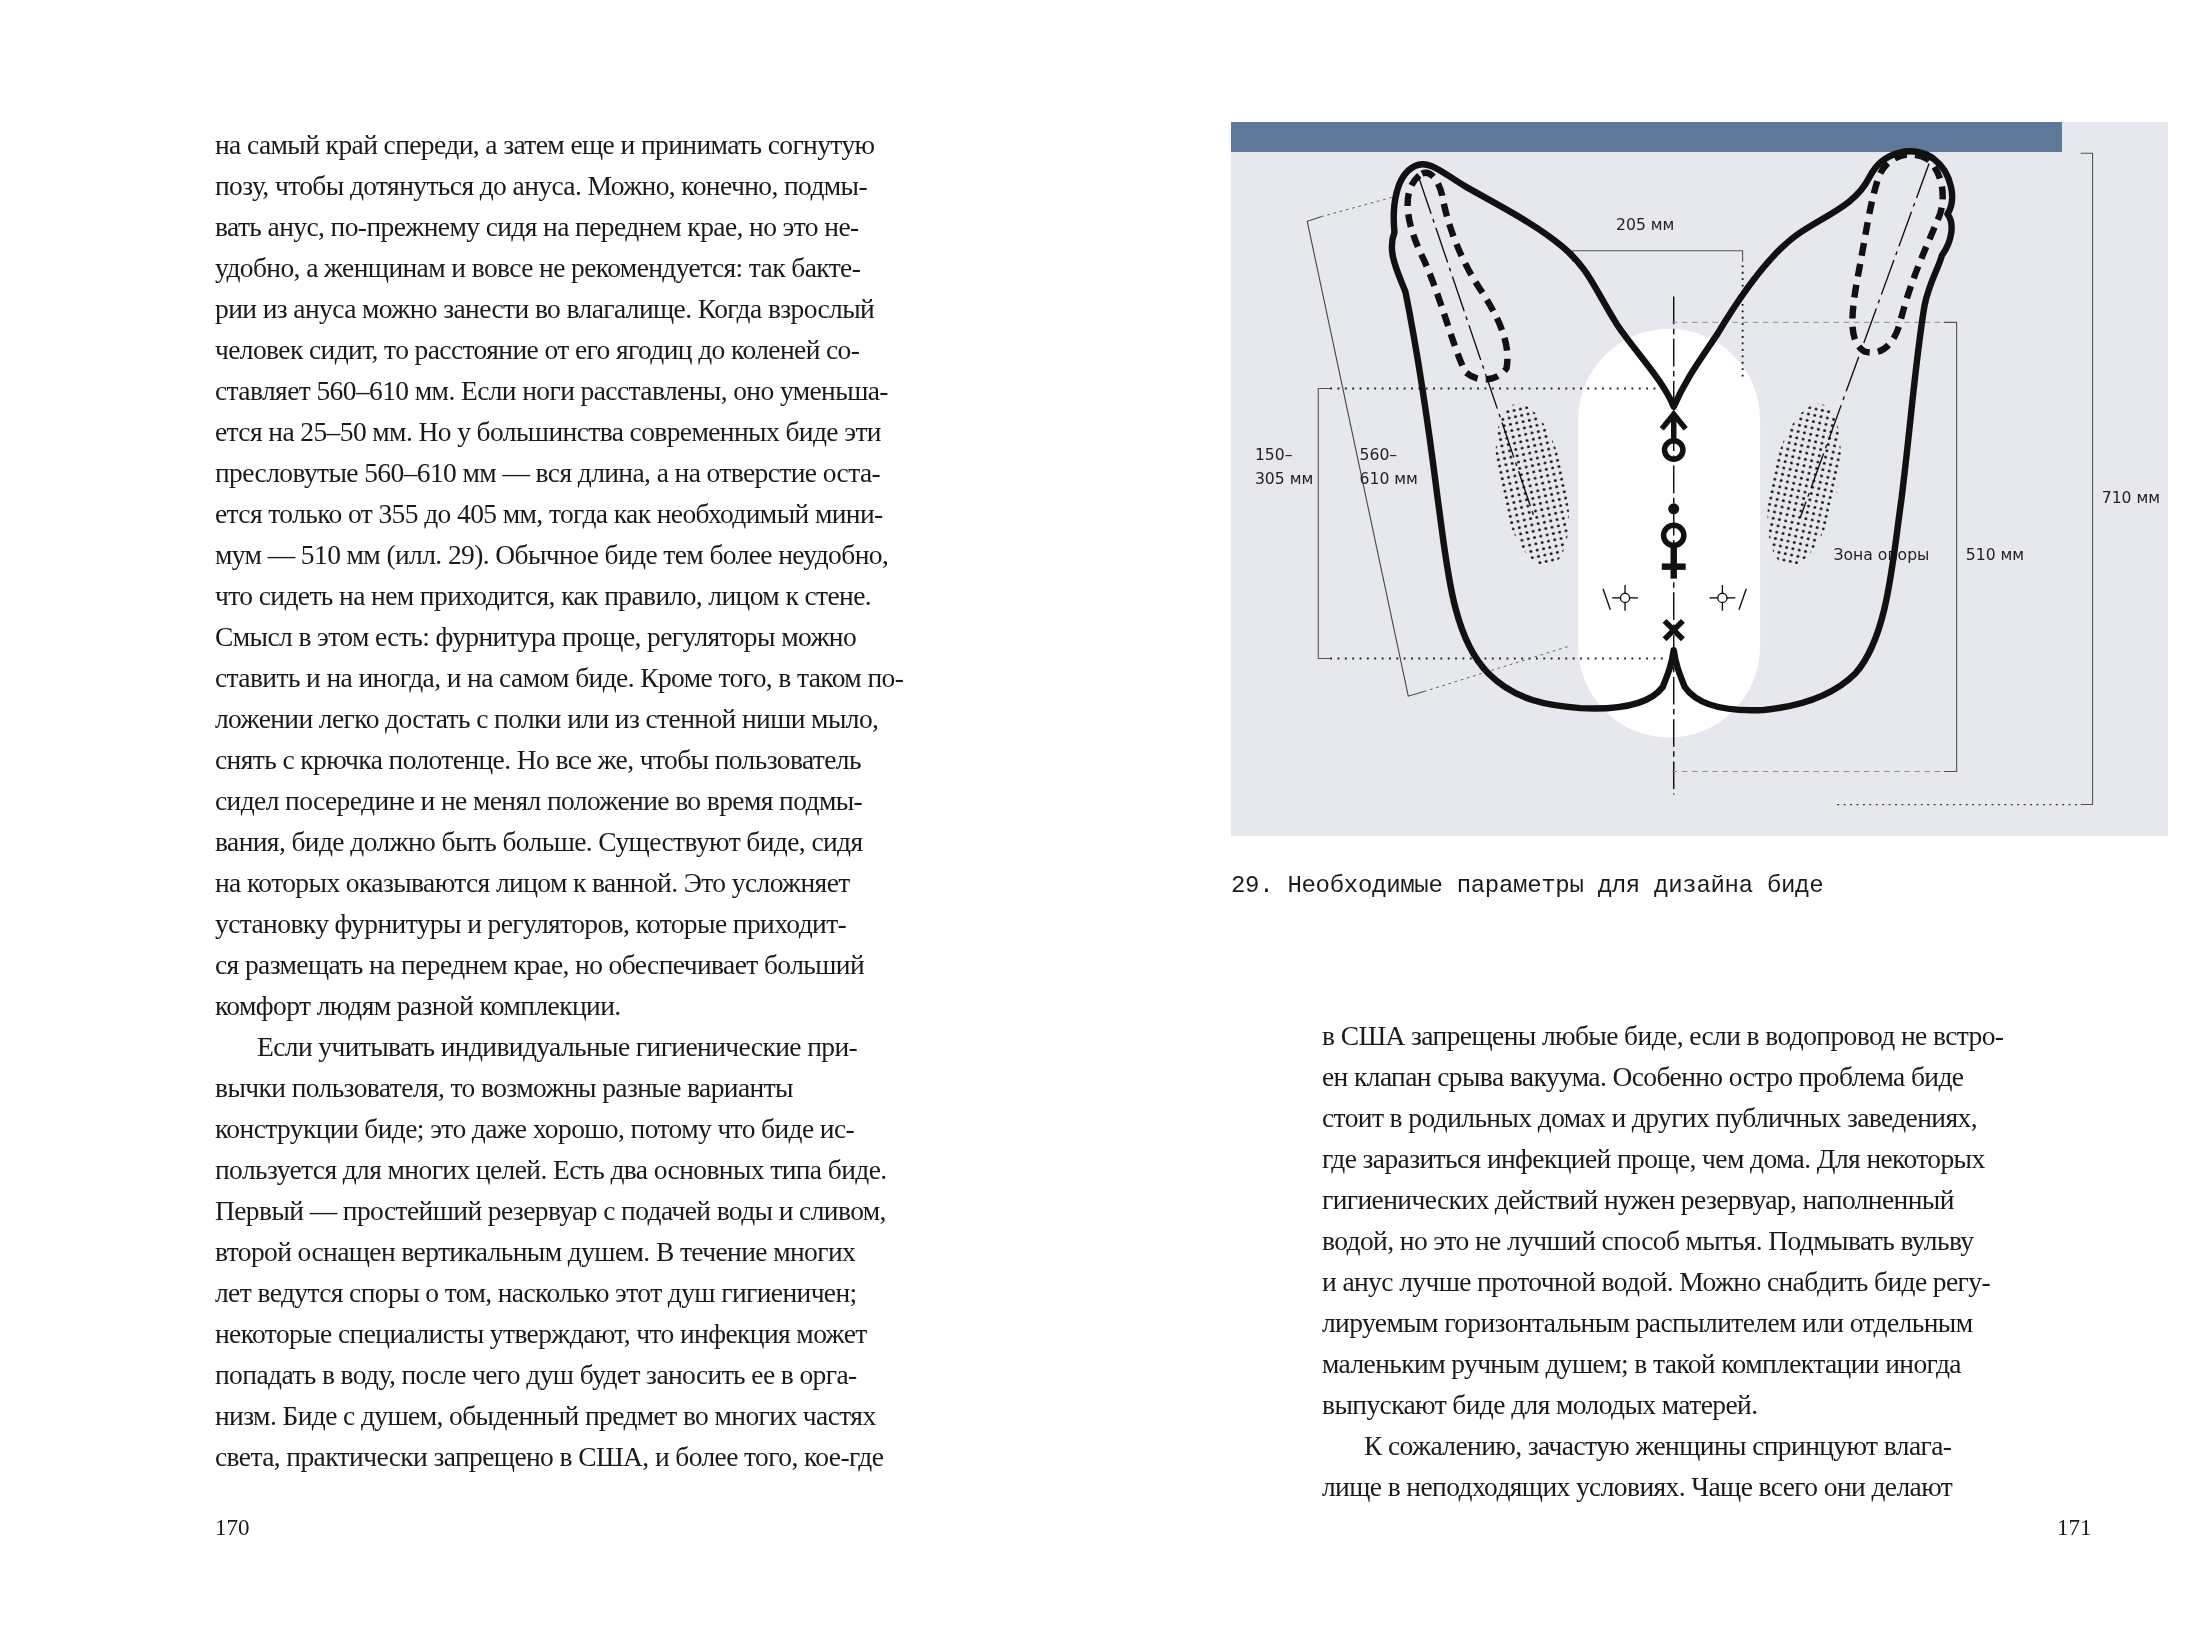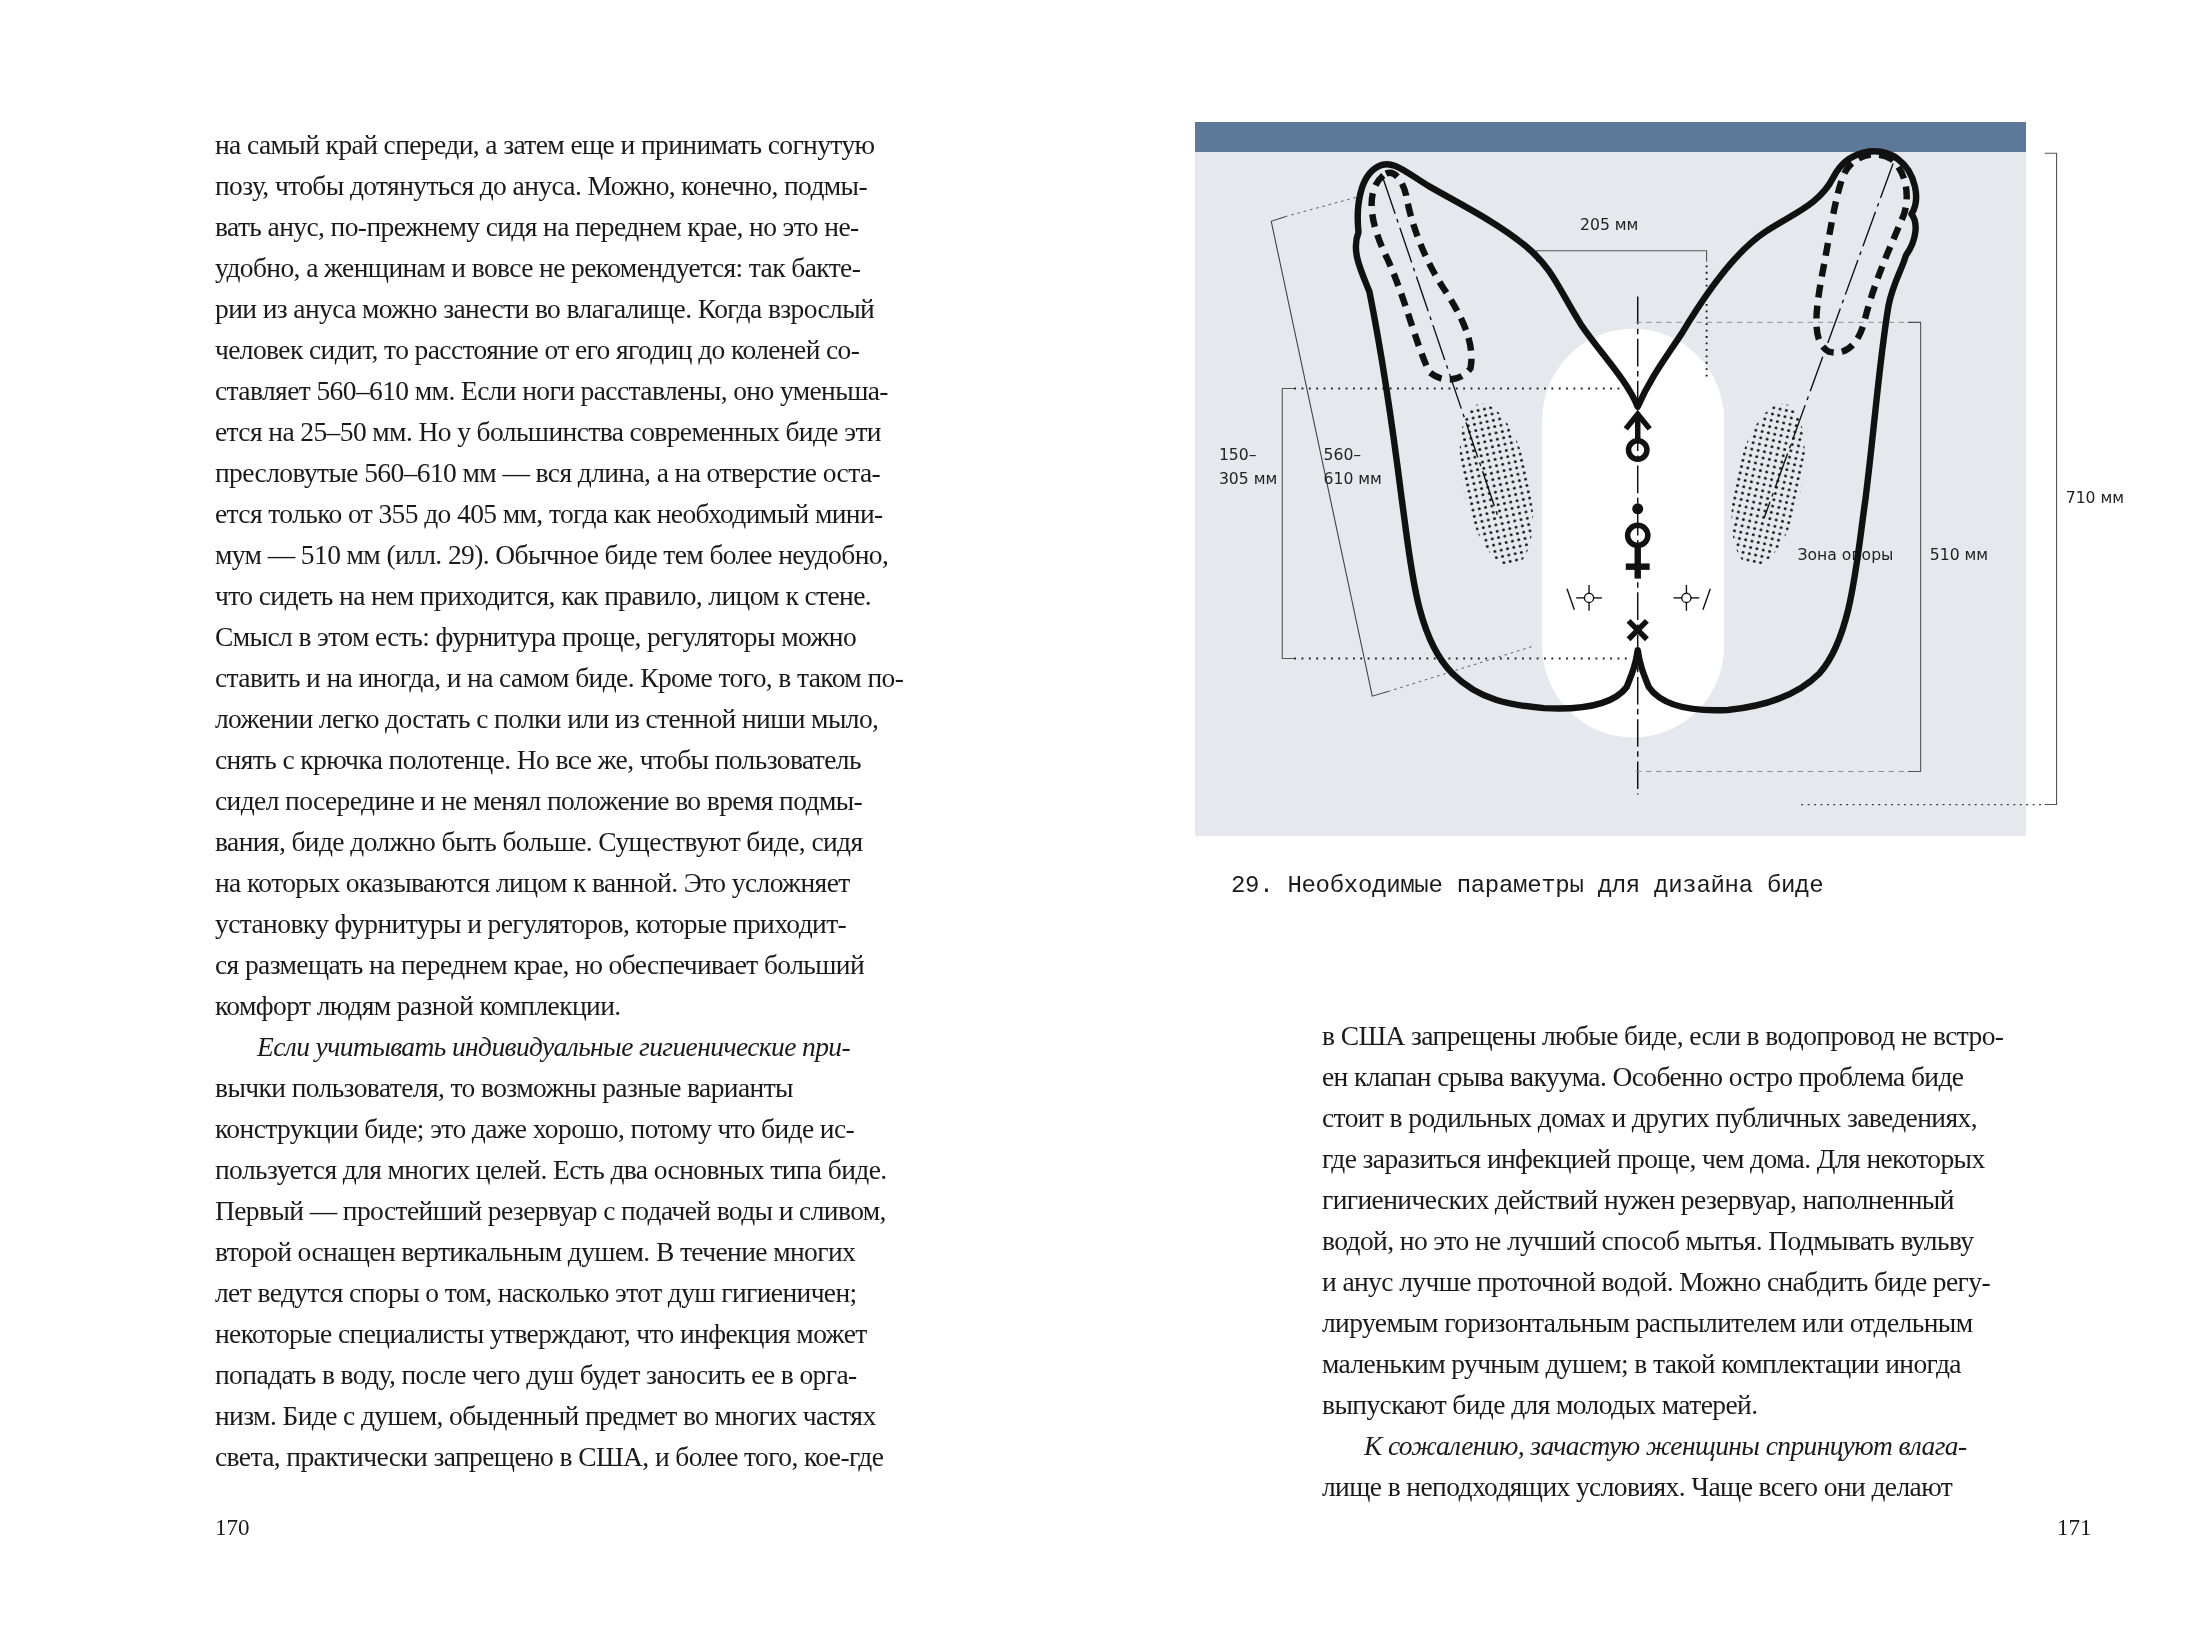--- a/index.html
+++ b/index.html
@@ -1,26 +1,26 @@
 <!DOCTYPE html>
 <html style="font-size:14.7px"><head>
 <meta charset="utf-8">
 <style>
   html, body { margin:0; padding:0; }
   body { width:2204px; height:1653px; background:#ffffff; position:relative; overflow:hidden;
          font-family:"Liberation Serif", "DejaVu Serif", serif; color:#1a1a1a; }
   .col { position:absolute; font-size:27.5px; line-height:41px; letter-spacing:-0.6px; }
   .col .line { white-space:nowrap; display:block; }
-  .col .indent { padding-left:42px;font-style:italic; }
+  .col .indent { padding-left:42px; }
   #left-col { left:215px; top:116px; width:771px;margin-top:8px; }
   #right-col { left:1322px; top:971px; width:771px;margin-top:44px; }
   .pagenum { position:absolute; font-size:23px; top:1515px; }
   #page-left-num { left:215px; }
   #page-right-num { left:2057px; }
-  #figure { position:absolute; left:1195px; top:122px; width:831px; height:714px; background:#e6e8ee; }
+  #figure { position:absolute; left:1231px; top:122px; width:937px; height:714px; background:#e6e8ee; }
   #figure-banner { position:absolute; left:0; top:0; width:831px; height:30px; background:#5e7899; }
   #figure svg { position:absolute; left:0; top:0; overflow:visible; }
   .flabel { font-family:"DejaVu Sans", "Liberation Sans", sans-serif; font-size:17px; fill:#222; }
   #caption { position:absolute; left:1231px; top:872px; font-family:Liberation Mono, monospace;
              font-size:24px; letter-spacing:-0.3px; color:#1a1a1a; }
 </style>
 </head>
 <body>
 
 <div id="left-col" class="col">

